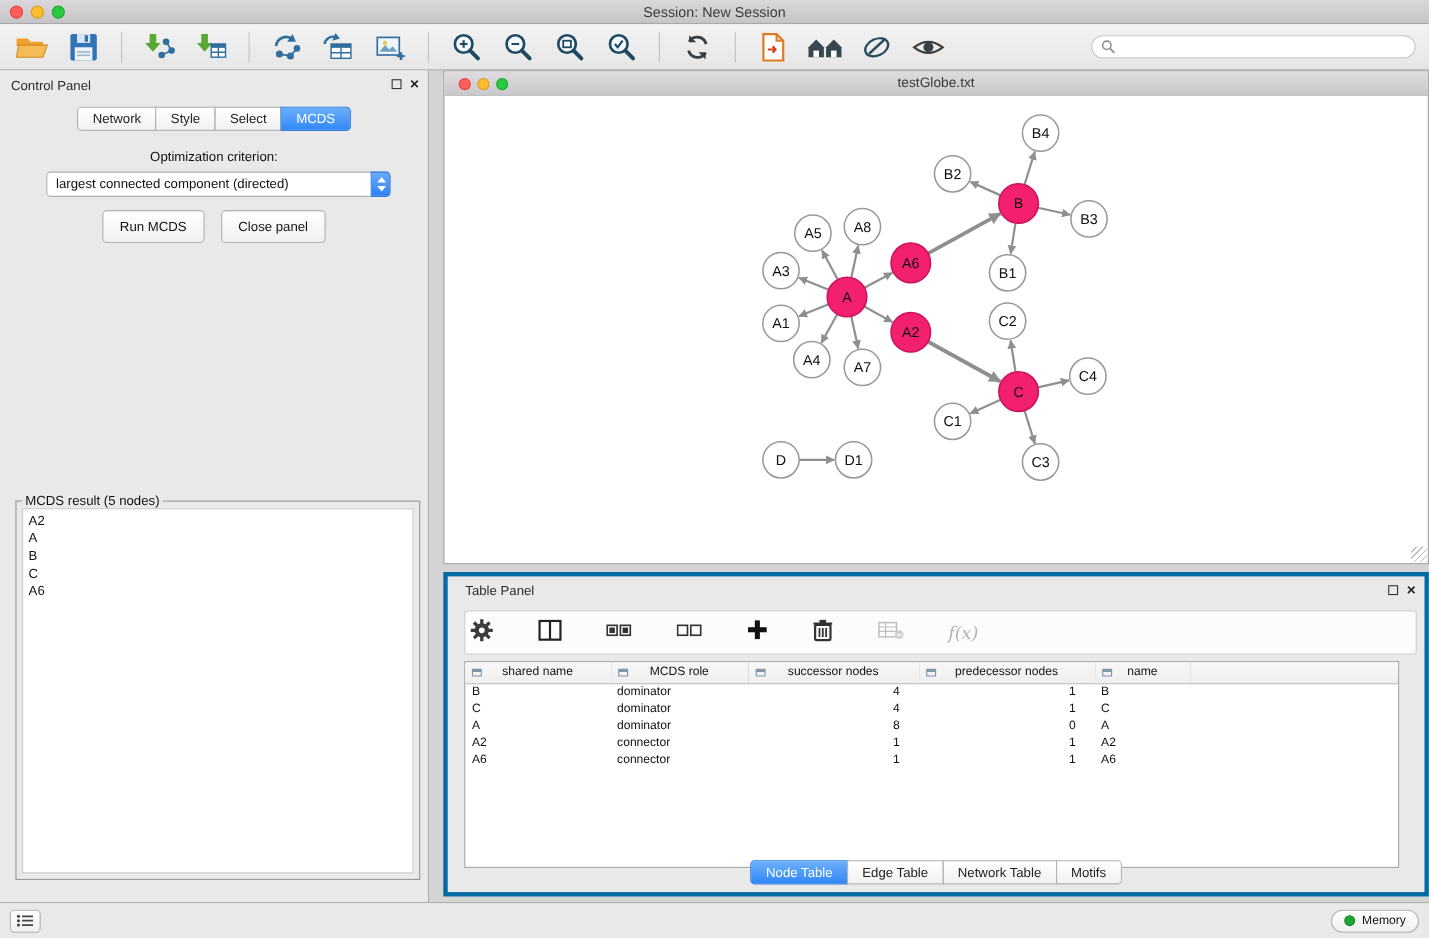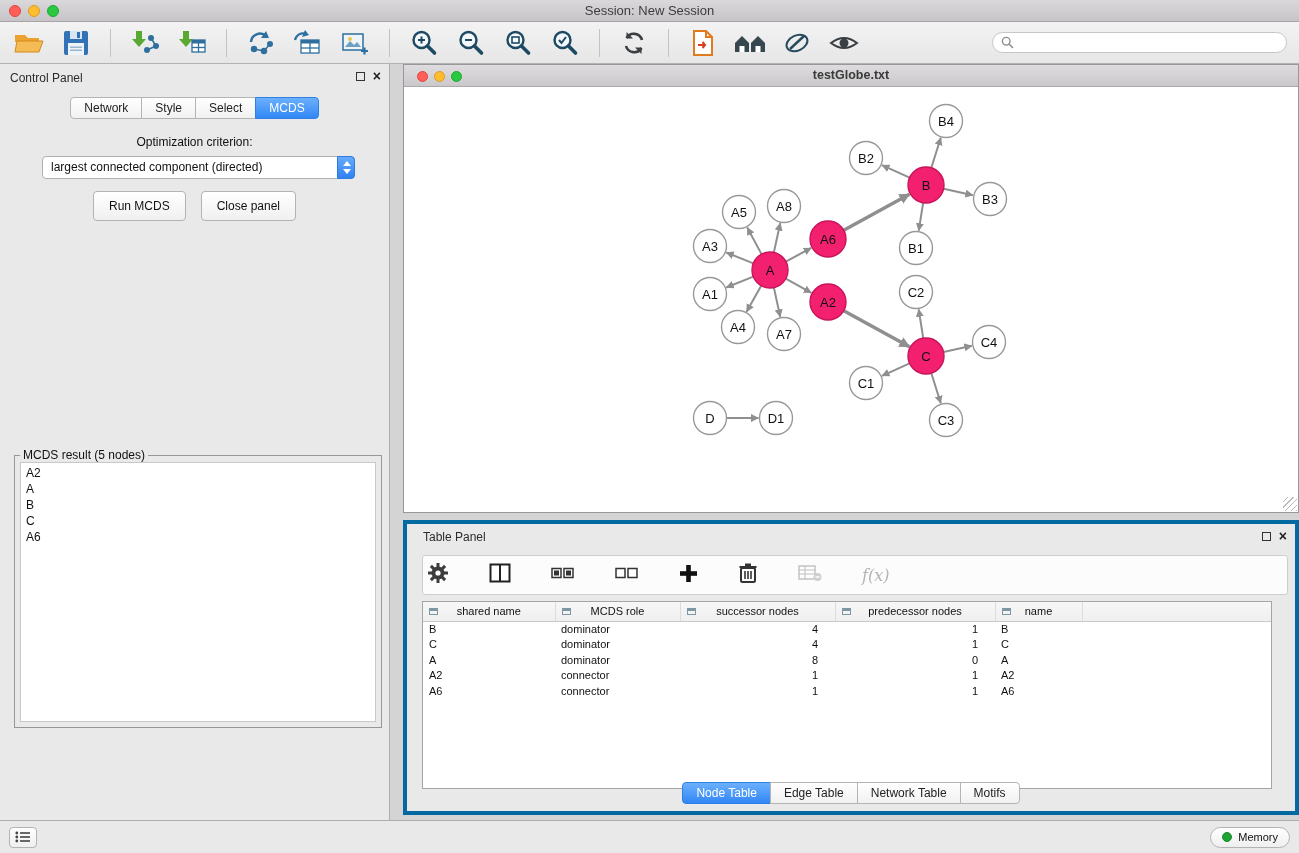--- a/index.html
+++ b/index.html
@@ -84,42 +84,42 @@
   .cp-buttons { position:absolute; top:127px; left:0; right:0; display:flex; justify-content:center; gap:15px; }
   .mac-btn {
     height:30px; padding:0 15px; font-size:12px; color:#111;
     background:linear-gradient(#ffffff,#f0f0f0);
     border:1px solid #b3b3b3; border-radius:4px;
     font-family:"Liberation Sans",sans-serif;
     text-align:center;
   }
 
   .result-fieldset {
-    position:absolute; top:391px; left:14px; width:368px; height:273px;
+    position:absolute; top:391px; left:14px; width:368px; height:345px;
     border:1px solid #979797;
   }
   .result-legend {
     position:absolute; top:-8px; left:5px; background:#e9e9e9;
     font-size:12px; color:#111; padding:0 3px;
   }
   .result-list {
     position:absolute; inset:6px 5px 5px 5px; background:#fff;
     border:1px solid #c9c9c9; font-size:12px; color:#111;
     padding:2px 5px; overflow:auto;
   }
   .result-list div { line-height:16px; }
 
   
   .network-window {
     position:absolute; left:403px; top:64px; width:896px; height:449px;
     background:#fff; border:1px solid #989898;
   }
   .nw-titlebar {
     height:22px; background:linear-gradient(#dedcde,#cac8ca);
-    border-bottom:1px solid #a9a9a9; position:relative;font-weight:bold;
+    border-bottom:1px solid #a9a9a9; position:relative;
   }
   .nw-titlebar .lights { left:13px; top:6px; gap:6px; }
   .nw-titlebar .light { width:11px; height:11px; }
   .nw-title { text-align:center; line-height:21px; font-size:12.5px; color:#3a3a3a; }
   #graph-svg { display:block; }
   #graph-svg text { font-family:"Liberation Sans",sans-serif; }
   .resize-grip {
     position:absolute; right:1px; bottom:1px; width:14px; height:14px;
     background:repeating-linear-gradient(135deg,transparent 0 3px,#b9b9b9 3px 4px);
   }

